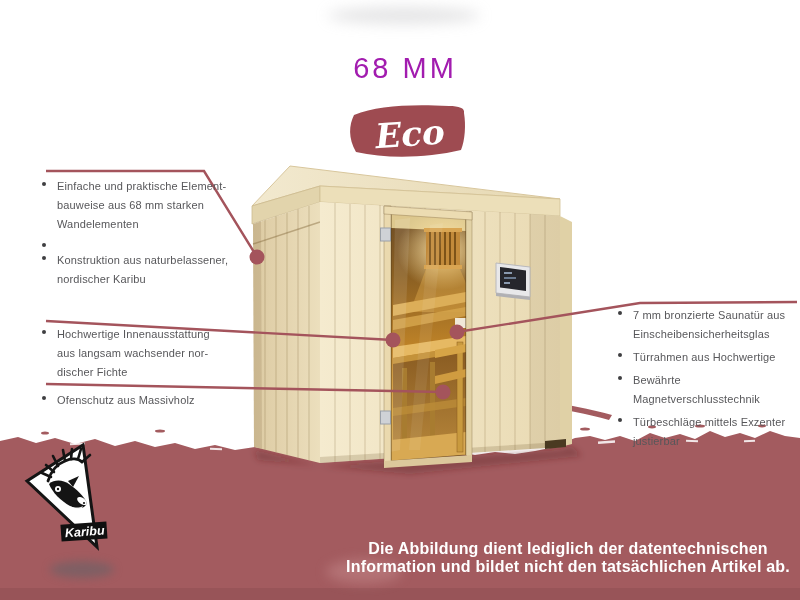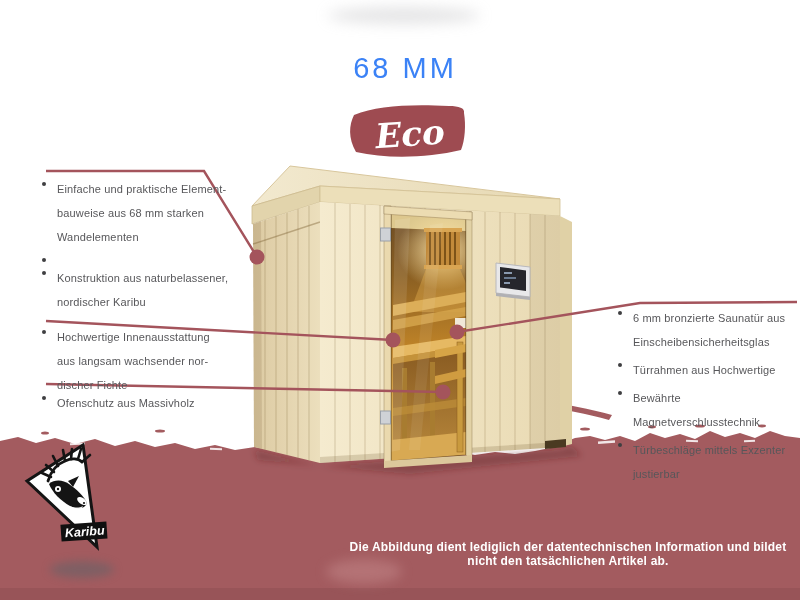--- a/index.html
+++ b/index.html
@@ -4,28 +4,28 @@
 <style>
   html,body{margin:0;padding:0;background:#ffffff;}
   .stage{position:relative;width:800px;height:600px;background:#ffffff;overflow:hidden;
          font-family:"Liberation Sans",sans-serif;}
   .abs{position:absolute;}
   
   .top-shadow{left:328px;top:7px;width:152px;height:17px;background:rgba(175,175,180,.33);
               border-radius:50%;filter:blur(7px);}
   
   .title{left:280px;top:52px;width:250px;text-align:center;font-size:29px;letter-spacing:3px;
-         color:#3b82f6;font-weight:400;}
-  
-  .ann-block{width:250px;font-size:11px;line-height:24px;color:#57575a;letter-spacing:.15px;}
+         color:#a21caf;font-weight:400;}
+  
+  .ann-block{width:250px;font-size:11px;line-height:19px;color:#57575a;letter-spacing:.15px;}
   .li{display:flex;align-items:flex-start;margin-bottom:4px;}
   .bullet{flex:0 0 auto;width:4px;height:4px;border-radius:50%;background:#3f3f41;margin:5px 11px 0 0;}
   .li-text{white-space:pre-line;}
   
-  .disclaimer{left:336px;top:540px;width:464px;text-align:center;font-size:12px;font-weight:bold;
+  .disclaimer{left:336px;top:540px;width:464px;text-align:center;font-size:16px;font-weight:bold;
               color:#ffffff;letter-spacing:.2px;}
   
   .smudge-dark{left:50px;top:561px;width:64px;height:17px;background:rgba(98,98,104,.55);
                border-radius:50%;filter:blur(4px);}
   .smudge-light{left:326px;top:559px;width:76px;height:25px;background:rgba(228,175,175,.28);
                 border-radius:50%;filter:blur(6px);}
   svg{display:block;}
 </style>
 </head>
 <body>
@@ -220,21 +220,21 @@
         <span class="bullet"></span>
         <span class="li-text">Hochwertige Innenausstattung
 aus langsam wachsender nor-
 discher Fichte</span>
       </div>
     </div>
   <div class="abs ann-block" style="left:618px;top:306px;width:185px">
 
   <div class="li">
         <span class="bullet"></span>
-        <span class="li-text">6 mm bronzierte Saunatür aus
+        <span class="li-text">7 mm bronzierte Saunatür aus
 Einscheibensicherheitsglas</span>
       </div>
       <div class="li">
         <span class="bullet"></span>
         <span class="li-text">Türrahmen aus Hochwertige</span>
       </div>
       <div class="li">
         <span class="bullet"></span>
         <span class="li-text">Bewährte Magnetverschlusstechnik</span>
       </div>

